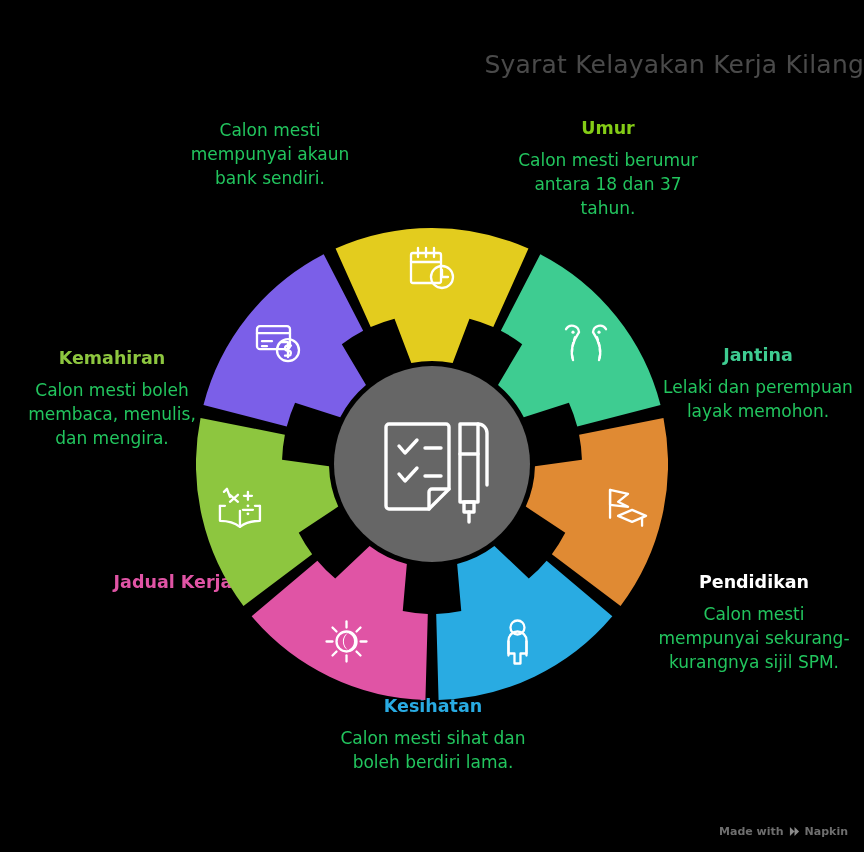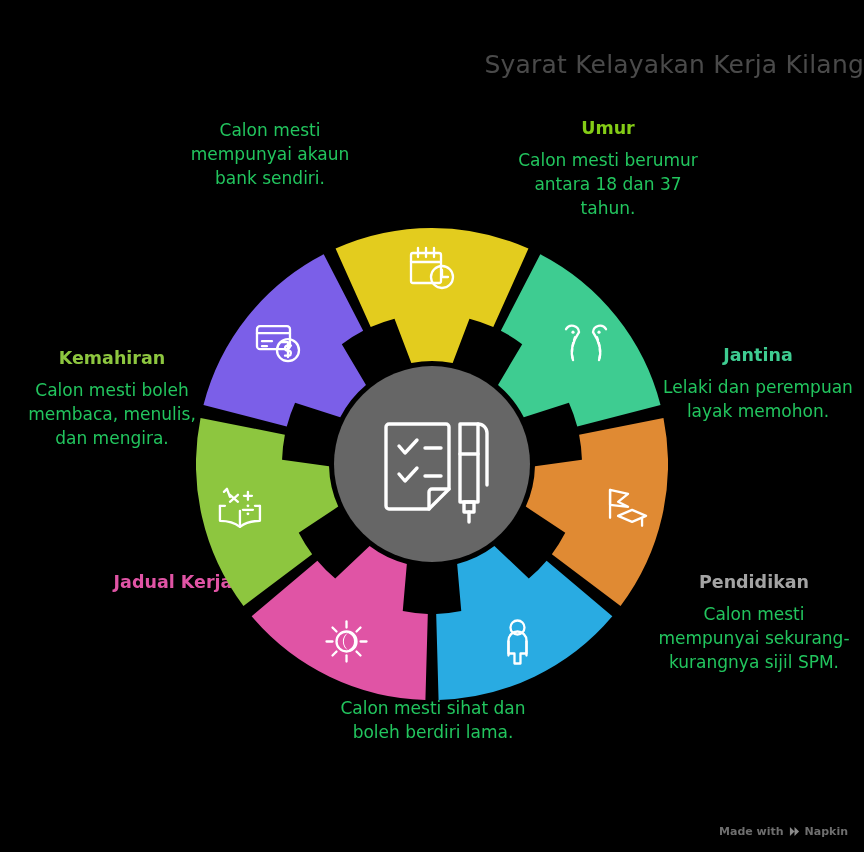--- a/index.html
+++ b/index.html
@@ -95,25 +95,26 @@
   <div class="c-title" style="color:#84cc16">Umur</div>
   <div class="c-body">Calon mesti berumur antara 18 dan 37 tahun.</div>
 </div>
 
 <div class="callout" id="callout-jantina">
   <div class="c-title" style="color:#3ECC91">Jantina</div>
   <div class="c-body">Lelaki dan perempuan layak memohon.</div>
 </div>
 
 <div class="callout" id="callout-pendidikan">
-  <div class="c-title" style="color:#a3a3a3">Pendidikan</div>
+  <div class="c-title" style="color:#ffffff">Pendidikan</div>
   <div class="c-body">Calon mesti mempunyai sekurang-kurangnya sijil SPM.</div>
 </div>
 
 <div class="callout" id="callout-kesihatan">
+  <div class="c-title" style="color:#29ABE2">Kesihatan</div>
   <div class="c-body">Calon mesti sihat dan boleh berdiri lama.</div>
 </div>
 
 <div class="callout" id="callout-jadual">
   <div class="c-title" style="color:#E054A5">Jadual Kerja</div>
 </div>
 
 <div class="callout" id="callout-kemahiran">
   <div class="c-title" style="color:#8DC63F">Kemahiran</div>
   <div class="c-body">Calon mesti boleh membaca, menulis, dan mengira.</div>

